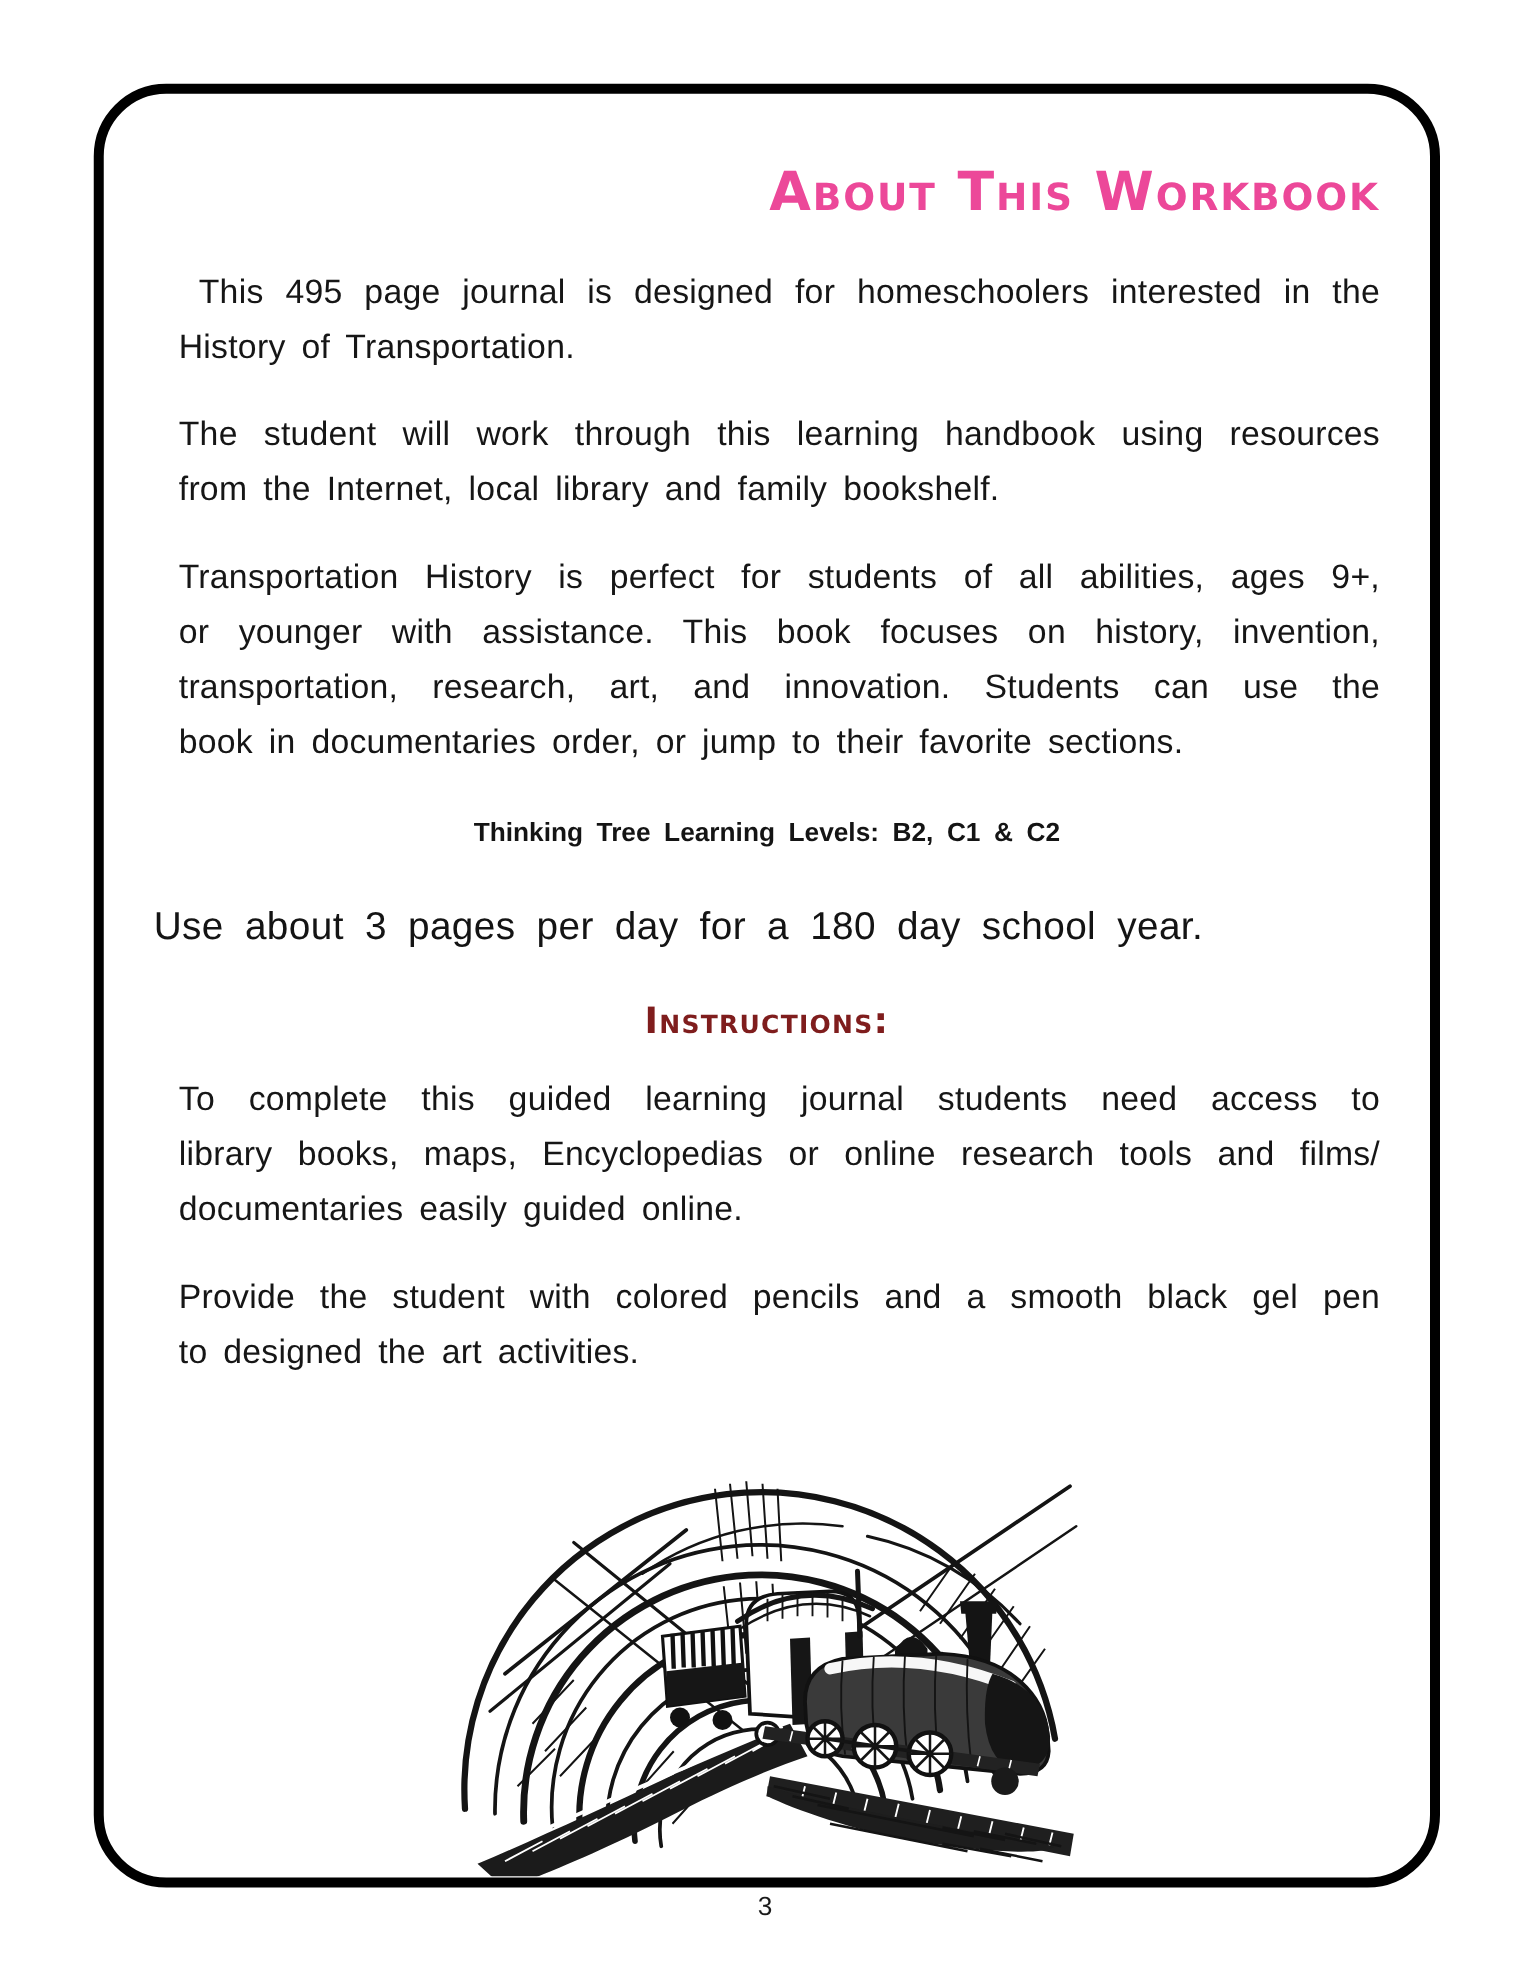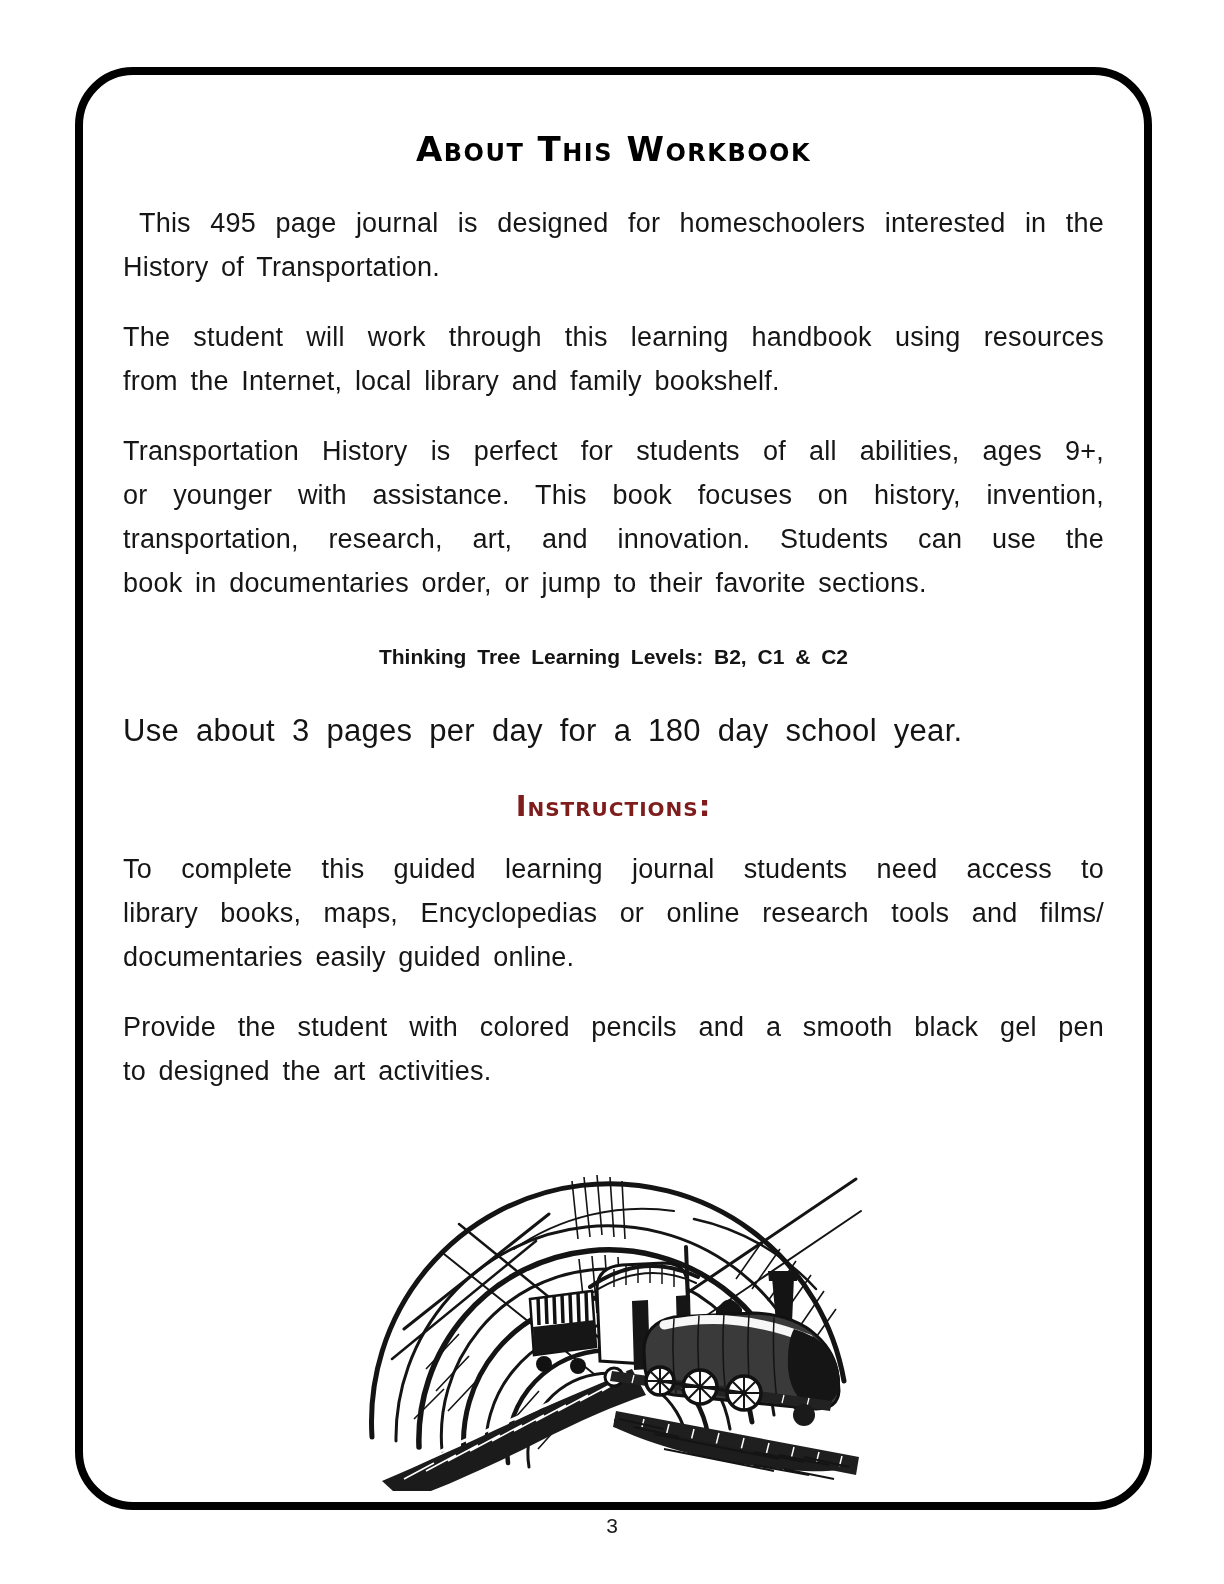--- a/index.html
+++ b/index.html
@@ -21,37 +21,37 @@
     border: 8px solid #000000;
     border-radius: 58px;
     background: #ffffff;
     box-sizing: content-box;
   }
   .content {
     padding: 54px 40px 0 40px;
   }
   .title {
     margin: 0 0 32px 0;
-    text-align: center;
+    text-align: right;
     font-family: "DejaVu Sans", sans-serif;
     font-weight: bold;
     font-variant: small-caps;
-    font-size: 34px;
+    font-size: 43px;
     letter-spacing: 1.5px;
-    color: #000000;
+    color: #ec4899;
   }
   .para {
     margin: 0 0 26px 0;
     font-size: 27px;
     line-height: 44px;
     letter-spacing: 0.2px;
     word-spacing: 5px;
     color: #161616;
   }
-  .jline { text-align: justify; text-align-last: justify; }
+  .jline { text-align: justify; text-align-last: justify; margin-left: 20px; }
   .jline.last { text-align-last: left; }
   .indent-first .jline:first-child { text-indent: 16px; }
   .levels-line {
     margin: 30px 0 0 0;
     text-align: center;
     font-size: 21px;
     line-height: 44px;
     word-spacing: 5px;
     font-weight: bold;
   }

